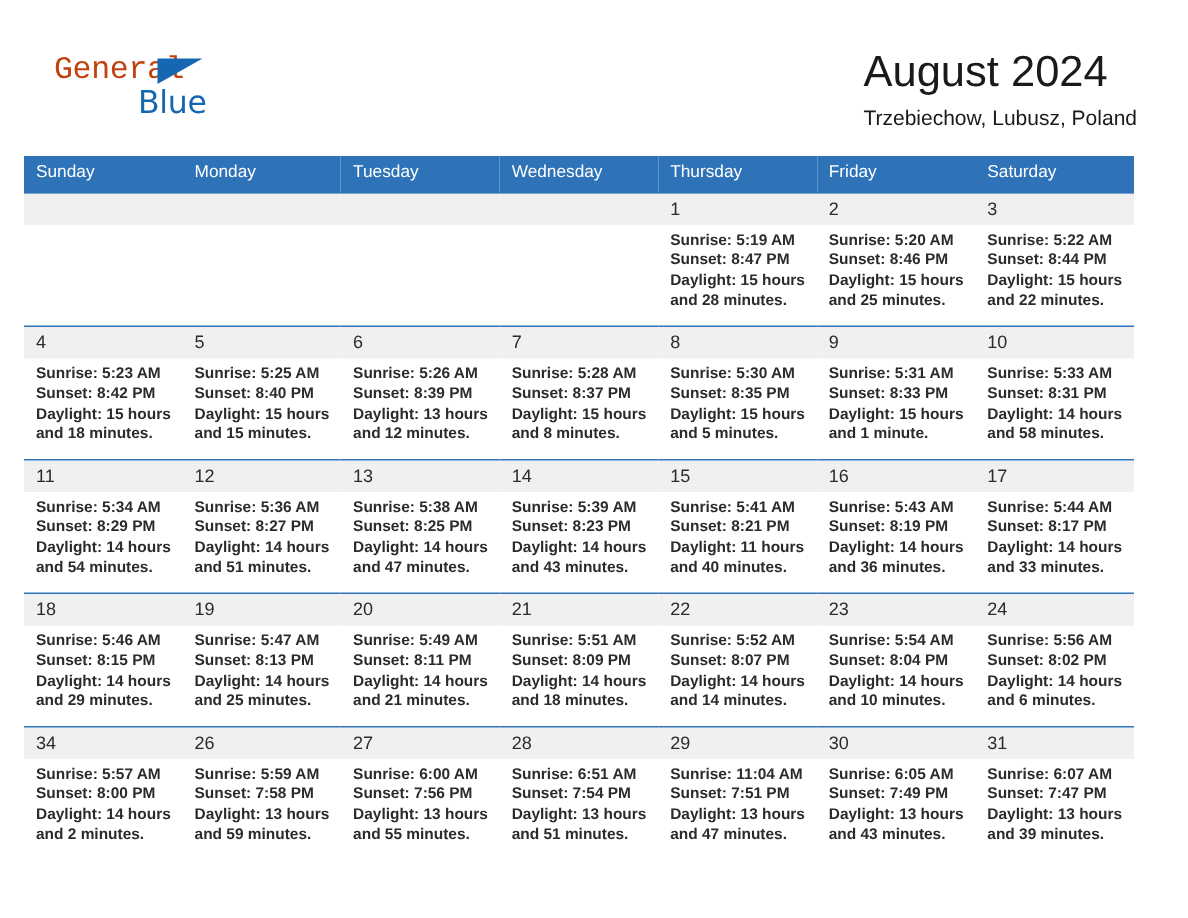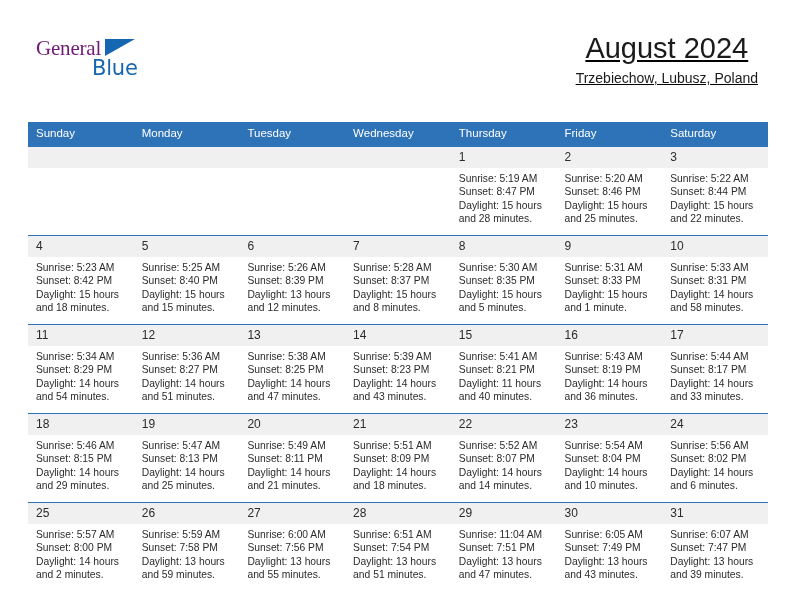--- a/index.html
+++ b/index.html
@@ -34,22 +34,22 @@
     top: 36px;
     width: 130px;
     height: 48px;
   }
   .logo-general {
     position: absolute;
     left: 0;
     top: 0;
     font-size: 21px;
     letter-spacing: -0.2px;
-    color: #701a75;
-    font-family: Liberation Serif, serif;
+    color: #c2410c;
+    font-family: Liberation Mono, monospace;
     text-align: right;
   }
   .logo-tri {
     position: absolute;
     left: 69px;
     top: 3px;
     width: 0;
     height: 0;
     border-left: 30px solid #1667b1;
     border-bottom: 17px solid transparent;
@@ -60,45 +60,43 @@
     top: 20px;
     font-size: 21px;
     letter-spacing: -0.2px;
     color: #1667b1;
     font-family: "DejaVu Sans", sans-serif;
   }
   .title-block {
     position: absolute;
     right: 34px;
     top: 30px;
-    text-align: center;
-    text-decoration: underline;
+    text-align: left;
   }
   .cal-title {
     font-size: 29px;
     color: #1a1a1a;
     font-weight: normal;
     line-height: 36px;
     white-space: nowrap;
   }
   .cal-subtitle {
     font-size: 14px;
     color: #1a1a1a;
     line-height: 20px;
     margin-top: 2px;
     white-space: nowrap;
   }
 
   
   .calendar {
     position: absolute;
-    left: 28px;
+    left: 16px;
     top: 104px;
     width: 740px;
-    margin-top: 18px;
   }
   table.cal {
     width: 740px;
     border-collapse: collapse;
     table-layout: fixed;
   }
   table.cal th {
     background: #2e72b8;
     color: #ffffff;
     font-size: 11.5px;
@@ -123,20 +121,21 @@
     height: 16px;
   }
   .daynum.empty {
     color: transparent;
   }
   .info {
     padding: 4px 6px 0 8px;
     font-size: 10.3px;
     line-height: 13.4px;
     color: #2b2b2b;
+    font-weight: bold;
   }
   .info div {
     white-space: nowrap;
   }
   .info .dl {
     white-space: normal;
   }
 </style>
 </head>
 <body>
@@ -379,21 +378,21 @@
               <div class="daynum">24</div>
               <div class="info">
                 <div>Sunrise: 5:56 AM</div>
                 <div>Sunset: 8:02 PM</div>
                 <div class="dl">Daylight: 14 hours and 6 minutes.</div>
               </div>
             </td>
           </tr>
           <tr>
             <td class="day">
-              <div class="daynum">25</div>
+              <div class="daynum">34</div>
               <div class="info">
                 <div>Sunrise: 5:57 AM</div>
                 <div>Sunset: 8:00 PM</div>
                 <div class="dl">Daylight: 14 hours and 2 minutes.</div>
               </div>
             </td>
             <td class="day">
               <div class="daynum">26</div>
               <div class="info">
                 <div>Sunrise: 5:59 AM</div>

